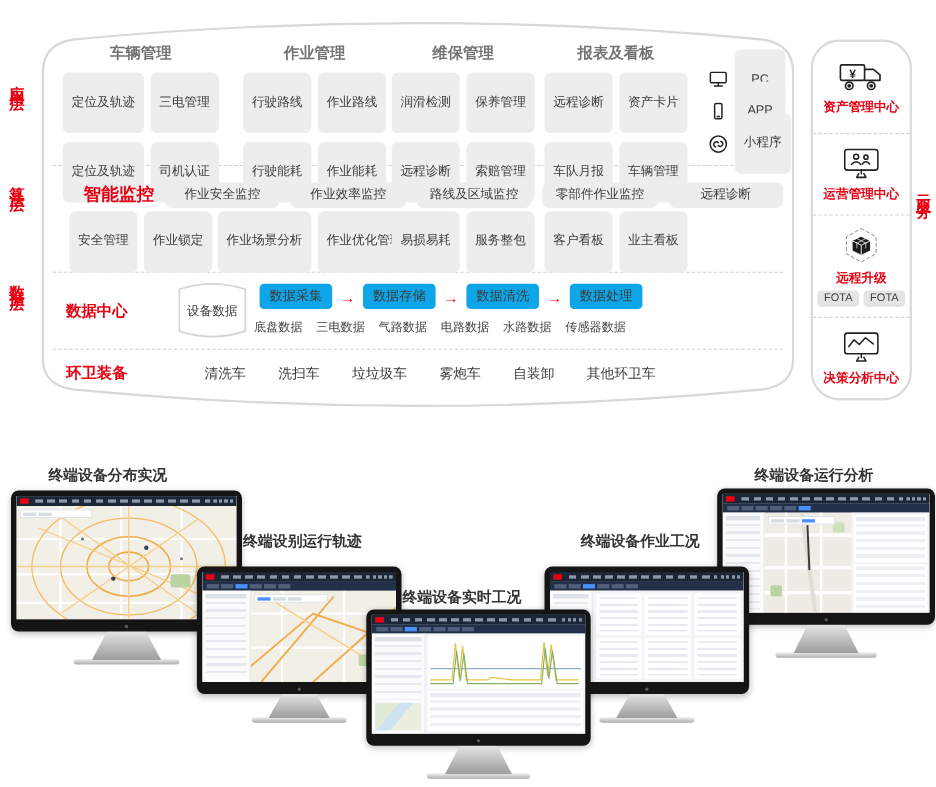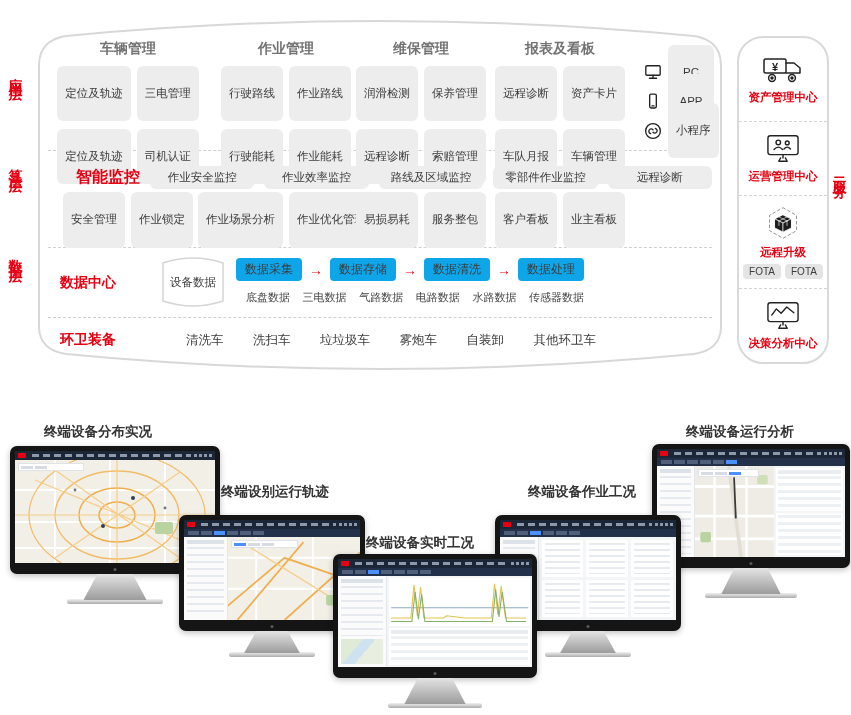--- a/index.html
+++ b/index.html
@@ -231,21 +231,21 @@
   <div class="flow-row" style="left:236px;top:258px">
     <span class="flow-pill">数据采集</span>
     <span class="flow-arrow">→</span>
     <span class="flow-pill">数据存储</span>
     <span class="flow-arrow">→</span>
     <span class="flow-pill">数据清洗</span>
     <span class="flow-arrow">→</span>
     <span class="flow-pill">数据处理</span>
   </div>
 
-  <div class="src-row" style="left:246px;top:290px;width:338px">
+  <div class="src-row" style="left:231px;top:290px;width:338px">
     <span>底盘数据</span>
     <span>三电数据</span>
     <span>气路数据</span>
     <span>电路数据</span>
     <span>水路数据</span>
     <span>传感器数据</span>
   </div>
 
 
   <div class="dc-title" style="left:60px;top:331px">环卫装备</div>

